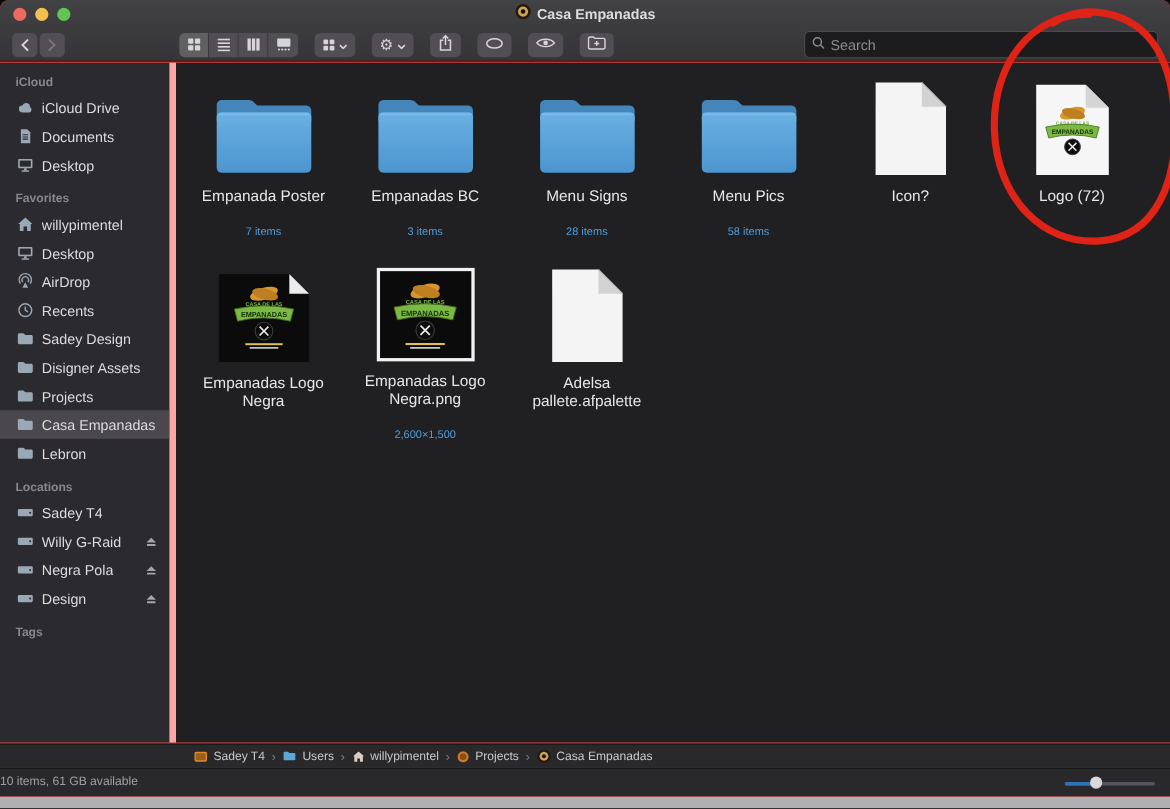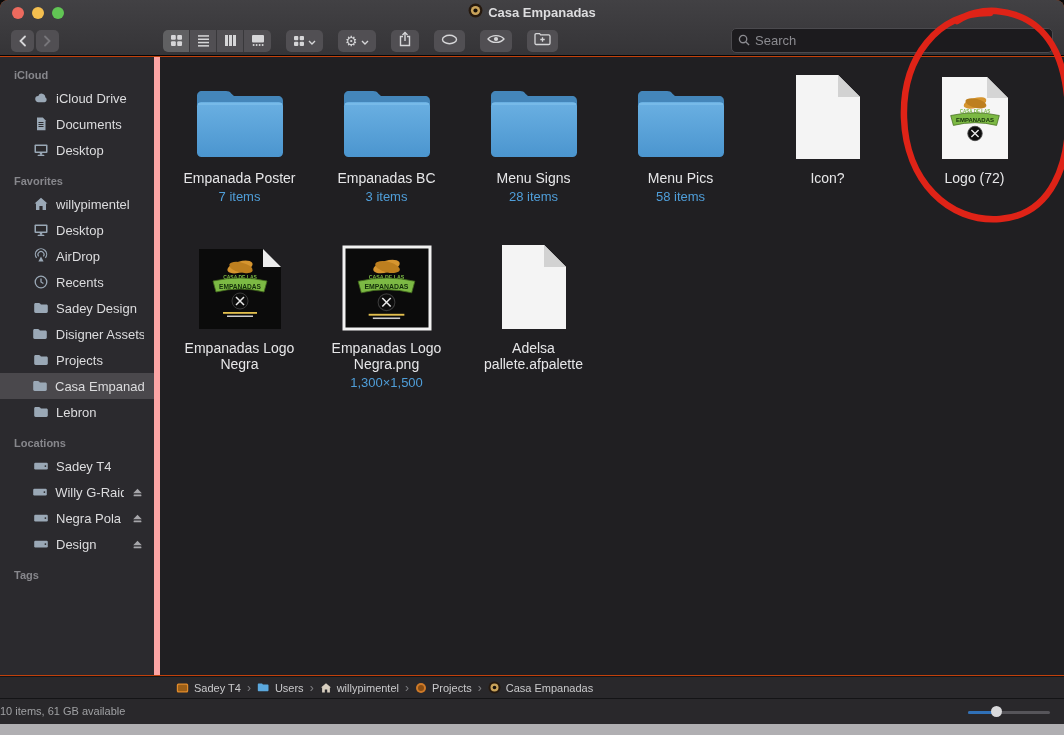--- a/index.html
+++ b/index.html
@@ -1,20 +1,20 @@
 <!DOCTYPE html>
 <html style="--info-blue: #4f9ed9;"><head>
 <meta charset="utf-8">
 <style>
   * { margin:0; padding:0; box-sizing:border-box; }
   :root { --info-blue:#4f9ed9; }
   body { background:#333; font-family:"Liberation Sans", sans-serif; }
   .screen { position:relative; width:1064px; height:735px; background:#0a0a0a; overflow:hidden; }
   .bottom-strip { position:absolute; left:0; right:0; bottom:0; height:11px; background:#b0afb2; }
-  .window { position:absolute; top:0; left:0; right:0; height:724px; background:#c2410c; border-radius:8px 8px 0 0; overflow:hidden; }
+  .window { position:absolute; top:0; left:0; right:0; height:724px; background:#ef4444; border-radius:8px 8px 0 0; overflow:hidden; }
 
   
   .chrome { position:absolute; top:0; left:0; right:0; height:56px; background:linear-gradient(#424144,#353437); border-bottom:1px solid #050505; }
   .titlebar { position:relative; height:25px; }
   .traffic { position:absolute; left:12px; top:7px; display:flex; gap:8px; }
   .tl { width:12px; height:12px; border-radius:50%; display:inline-block; }
   .tl.red{ background:#ec6a5e; } .tl.yellow{ background:#f4bf4f; } .tl.green{ background:#61c554; }
   .title-wrap { height:25px; display:flex; align-items:center; justify-content:center; gap:5px; }
   .title-text { font-size:13px; font-weight:bold; color:#dddddf; }
   .toolbar { height:31px; display:flex; align-items:center; padding:0 11px; }
@@ -31,31 +31,31 @@
   .spacer { flex:1; }
   .searchbox { width:322px; height:25px; background:#1c1b1e; border:1px solid #4b4a4e; border-radius:5px; display:flex; align-items:center; gap:5px; padding:0 6px; }
   .searchbox input { flex:1; background:transparent; border:none; outline:none; color:#e0e0e0; font-size:13px; font-family:"Liberation Sans",sans-serif; }
   .searchbox input::placeholder { color:#8b8b90; }
 
   
   .body-row { position:absolute; top:57px; left:0; right:0; bottom:49px; display:flex; }
   .sidebar { width:160px; background:#2b2a2e; border-right:6px solid #fca5a5; padding-top:4px; overflow:hidden; }
   .sb-header { font-size:11px; color:#87878c; padding:12px 0 4px 14px; font-weight:bold; }
   .sb-header:first-child { padding-top:8px; }
-  .sb-row { height:26px; display:flex; align-items:center; gap:7px; padding:0 10px 0 32px; font-size:13px; color:#dcdcde; }
+  .sb-row { height:26px; display:flex; align-items:center; gap:7px; padding:0 10px 0 14px; font-size:13px; color:#dcdcde; }
   .sb-row.selected { background:#4a484c; }
   .sb-ic { width:17px; display:inline-flex; justify-content:center; }
   .sb-label { white-space:nowrap; overflow:hidden; }
   .sb-eject { margin-left:auto; display:inline-flex; }
 
   .content { flex:1; background:#201f22; display:grid; grid-template-columns:repeat(6,147px); grid-auto-rows:170px; align-content:start; padding:4px 0 0 6px; }
   .cell { display:flex; flex-direction:column; align-items:center; }
   .icon-box { height:104px; display:flex; align-items:flex-end; justify-content:center; padding-bottom:4px; }
   .fname { margin-top:5px; font-size:14px; line-height:16px; color:#e6e6e8; text-align:center; max-width:132px; }
-  .finfo { margin-top:3px; font-size:13px; color:var(--info-blue); text-align:left; }
+  .finfo { margin-top:20px; font-size:10px; color:var(--info-blue); text-align:left; }
 
   
   .pathbar { position:absolute; left:0; right:0; bottom:26px; height:22px; background:#29282b; border-top:1px solid #141416; display:flex; align-items:center; padding-left:176px; }
   .pb-item { display:inline-flex; align-items:center; gap:5px; font-size:11px; color:#c9c9cb; }
   .pb-ic { display:inline-flex; }
   .pb-sep { color:#7e7e82; font-size:12px; margin:0 6px; }
   .statusbar { position:absolute; left:0; right:0; bottom:0; height:26px; background:#29282b; border-top:1px solid #141416; }
   .status-text { display:block; text-align:left; line-height:25px; font-size:11px; color:#9fa0a3; }
   .zoom-slider { position:absolute; right:14px; top:11px; width:82px; height:4px; }
   .zs-track { position:absolute; left:0; right:0; top:1px; height:3px; background:#56555a; border-radius:2px; }
@@ -492,21 +492,21 @@
                   <path d="M3 25 Q30 19 57 25 L54 36 Q30 30 6 36 Z" fill="#7cb944" stroke="#42691d" stroke-width="0.8"></path>
                   <text x="30" y="32.5" font-size="6.6" font-weight="bold" fill="#15300b" text-anchor="middle" font-family="Liberation Sans, sans-serif">EMPANADAS</text>
                   <circle cx="30" cy="45" r="8" fill="#0d0d0d" stroke="#3a3a3a" stroke-width="1"></circle>
                   <path d="M26 41 L34 49 M34 41 L26 49" stroke="#e9e9e9" stroke-width="1.5"></path>
                   <rect x="13" y="56" width="34" height="1.8" fill="#e2bf4e"></rect>
                   <rect x="17" y="59.5" width="26" height="1.5" fill="#cdcdcd"></rect>
                 </g>
               </svg>
             </div>
             <div class="fname">Empanadas Logo Negra.png</div>
-            <div class="finfo">1,300×1,500</div>
+            <div class="finfo">2,600×1,500</div>
           </div>
           <div class="cell">
             <div class="icon-box">
               <svg width="70" height="88" viewBox="0 0 70 88">
                 <path d="M3 2 h42 L67 24 v62 H3 Z" fill="#f4f4f4"></path>
                 <path d="M45 2 L67 24 H45 Z" fill="#d2d2d2"></path>
                 <path d="M45 2 L67 24" stroke="#bbbbbb" stroke-width="1"></path>
               </svg>
             </div>
             <div class="fname">Adelsa pallete.afpalette</div>

